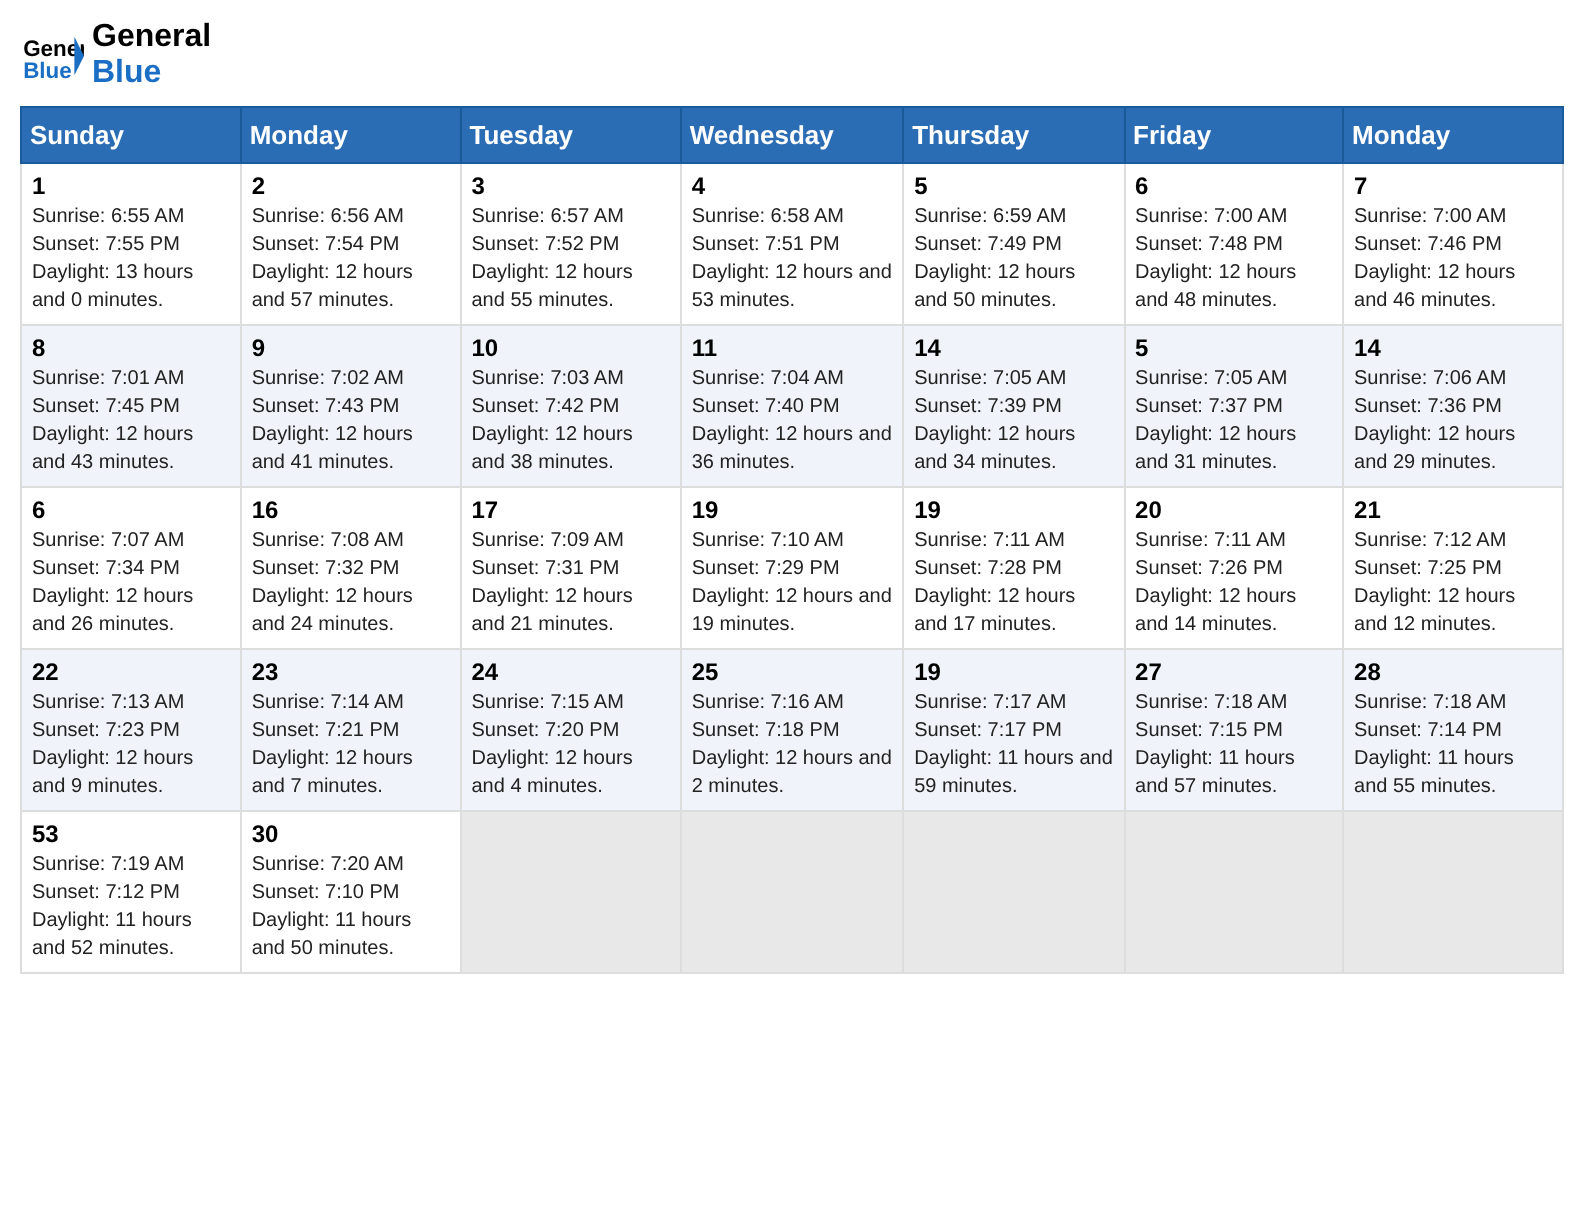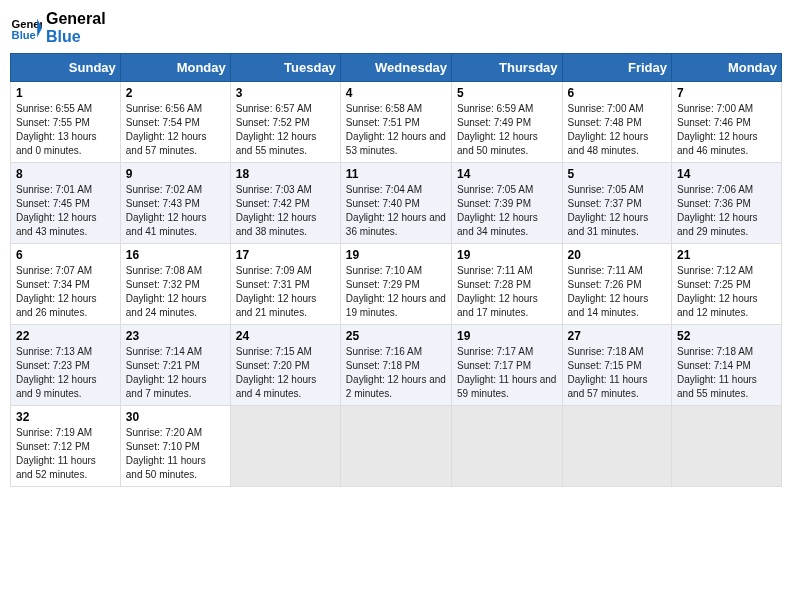--- a/index.html
+++ b/index.html
@@ -41,21 +41,21 @@
       width: 100%;
       border-collapse: collapse;
       border: 1px solid #ccc;
     }
     .calendar th {
       background-color: #2a6db5;
       color: #fff;
       font-size: 13px;
       font-weight: bold;
       padding: 6px 4px;
-      text-align: right;
+      text-align: left;
       border: 1px solid #1a5a9a;
     }
     .calendar td {
       vertical-align: top;
       padding: 4px 5px;
       font-size: 10px;
       border: 1px solid #ddd;
       width: 113px;
       min-height: 70px;
     }
@@ -183,21 +183,21 @@
       </td>
         <td>
         <span class="day-num">9</span>
         <div class="day-info">
           Sunrise: 7:02 AM<br>
           Sunset: 7:43 PM<br>
           Daylight: 12 hours and 41 minutes.
         </div>
       </td>
         <td>
-        <span class="day-num">18</span>
+        <span class="day-num">10</span>
         <div class="day-info">
           Sunrise: 7:03 AM<br>
           Sunset: 7:42 PM<br>
           Daylight: 12 hours and 38 minutes.
         </div>
       </td>
         <td>
         <span class="day-num">11</span>
         <div class="day-info">
           Sunrise: 7:04 AM<br>
@@ -331,31 +331,31 @@
       </td>
         <td>
         <span class="day-num">27</span>
         <div class="day-info">
           Sunrise: 7:18 AM<br>
           Sunset: 7:15 PM<br>
           Daylight: 11 hours and 57 minutes.
         </div>
       </td>
         <td>
-        <span class="day-num">52</span>
+        <span class="day-num">28</span>
         <div class="day-info">
           Sunrise: 7:18 AM<br>
           Sunset: 7:14 PM<br>
           Daylight: 11 hours and 55 minutes.
         </div>
       </td>
       </tr>
       <tr>
         <td>
-        <span class="day-num">32</span>
+        <span class="day-num">53</span>
         <div class="day-info">
           Sunrise: 7:19 AM<br>
           Sunset: 7:12 PM<br>
           Daylight: 11 hours and 52 minutes.
         </div>
       </td>
         <td>
         <span class="day-num">30</span>
         <div class="day-info">
           Sunrise: 7:20 AM<br>

